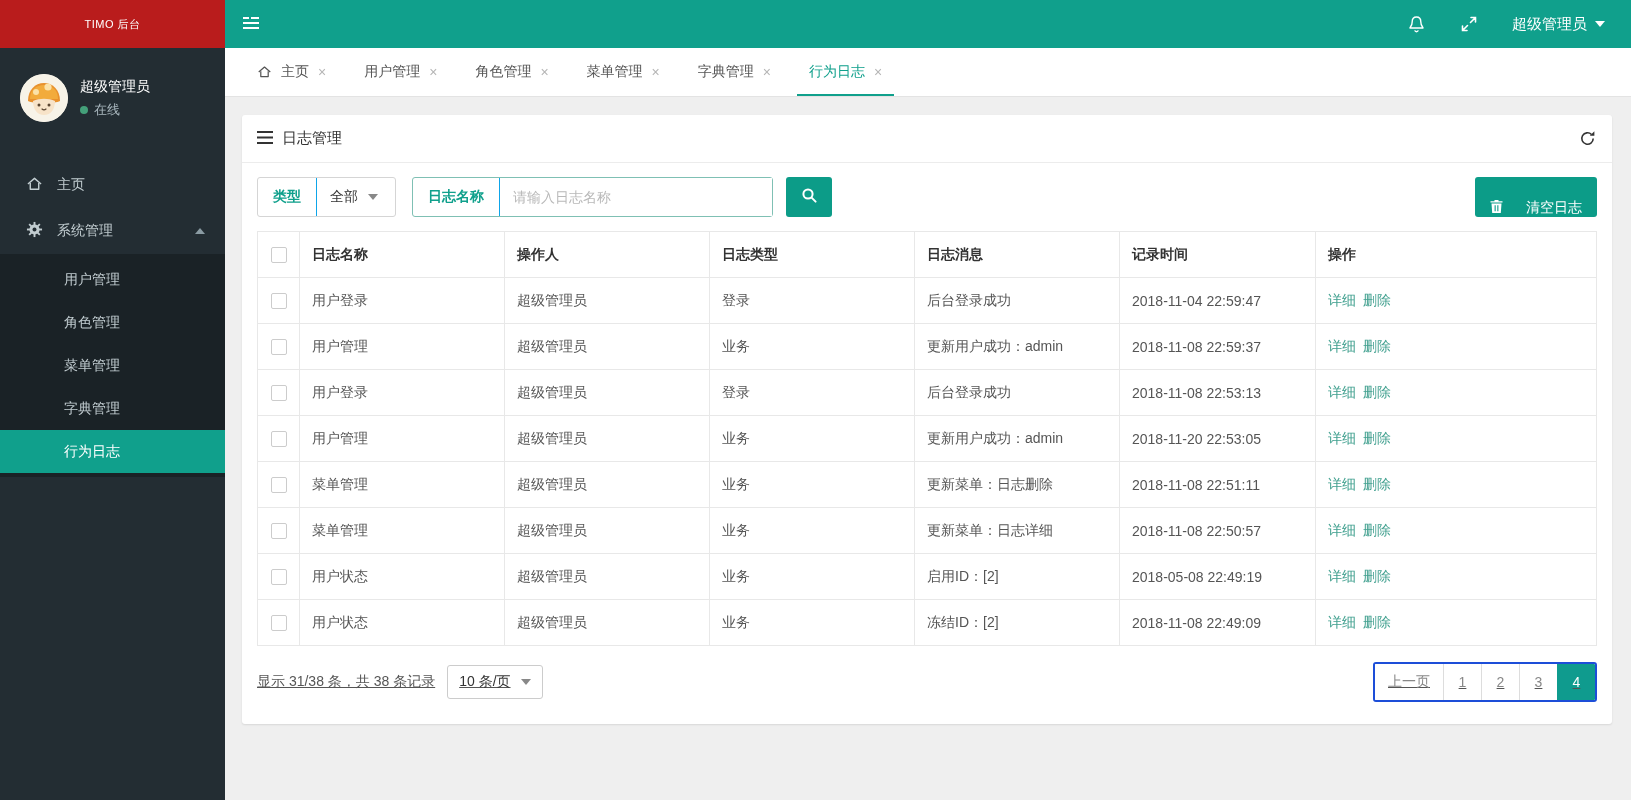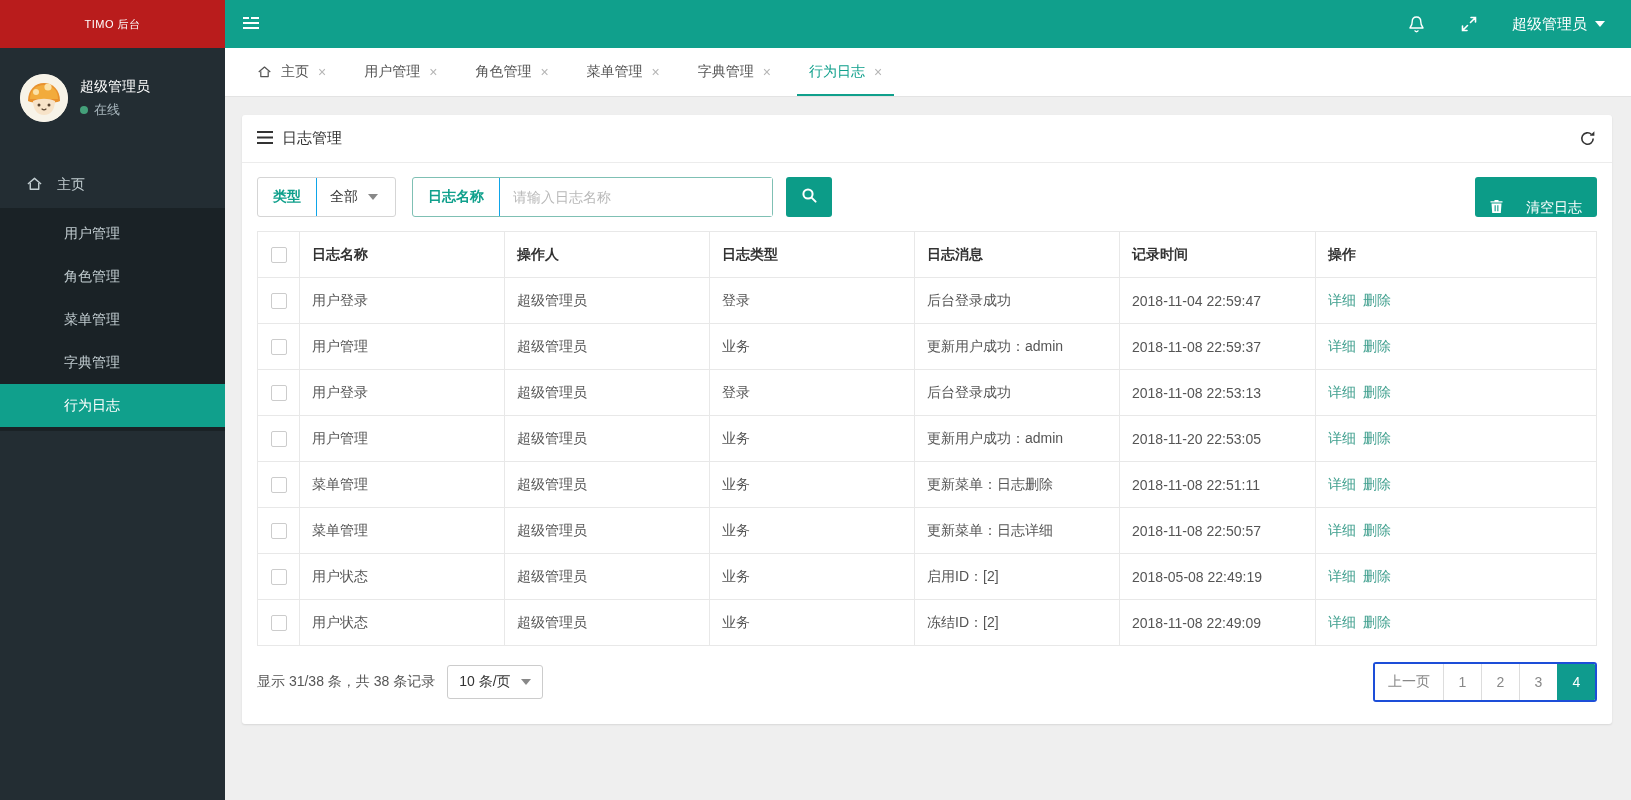--- a/index.html
+++ b/index.html
@@ -59,21 +59,21 @@
   .clear-btn { margin-left:auto; height:40px; padding:0 15px; background:#0c9c88; border:none; border-radius:3px; color:#fff; cursor:pointer; display:flex; align-items:flex-end; gap:23px; font-size:14px; font-family:Liberation Sans, sans-serif; }
 
   .log-table { width:calc(100% - 30px); margin:0 15px; border-collapse:collapse; table-layout:fixed; }
   .log-table th, .log-table td { border:1px solid #e8e8e8; padding:0 12px; height:46px; text-align:left; font-size:14px; overflow:hidden; white-space:nowrap; }
   .log-table th { color:#333; font-weight:bold; }
   .log-table td { color:#555; }
   .cb-cell { text-align:center !important; padding:0 !important; }
   .cb { width:16px; height:16px; border:1px solid #ccc; border-radius:2px; background:#fff; display:inline-block; vertical-align:middle; cursor:pointer; }
   .op-link { color:#41a08f; cursor:pointer; margin-right:7px; }
 
-  .card-footer { display:flex; align-items:center; padding:16px 15px 22px 15px; color:#555; }
+  .card-footer { display:flex; align-items:center; padding:16px 15px 22px 15px; color:#555;text-decoration:underline; }
   .page-size { display:inline-flex; align-items:center; gap:10px; border:1px solid #ccc; border-radius:3px; padding:0 11px; height:34px; margin-left:12px; cursor:pointer; color:#333; }
   .page-size .caret-down { color:#888; }
   .pagination { margin-left:auto; display:inline-flex; border:2px solid #1d4ed8; border-radius:3px; overflow:hidden; }
   .page-cell { min-width:38px; height:36px; display:flex; align-items:center; justify-content:center; padding:0 13px; color:#888; cursor:pointer; border-left:1px solid #ddd; background:#fff; }
   .page-cell:first-child { border-left:none; }
   .page-cell.active { background:#0f9b8e; color:#fff; border-left-color:#0f9b8e; }
 </style>
 </head>
 <body>
 
@@ -137,20 +137,36 @@
     <div class="menu-item">
       <span>
         <svg width="17" height="16" viewBox="0 0 18 17" fill="none" stroke="currentColor" stroke-width="1.5" stroke-linejoin="round">
             <path d="M2 8.5 9 2.5l7 6"></path>
             <path d="M4.5 7.5v6.5h9V7.5"></path>
           </svg>
       </span>
       <span>主页</span>
     </div>
 
+    <div class="menu-item">
+      <span>
+        <svg width="17" height="17" viewBox="0 0 18 18">
+          <g fill="currentColor">
+            <rect x="8" y="1" width="2" height="16"></rect>
+            <rect x="1" y="8" width="16" height="2"></rect>
+            <rect x="8" y="1" width="2" height="16" transform="rotate(45 9 9)"></rect>
+            <rect x="8" y="1" width="2" height="16" transform="rotate(-45 9 9)"></rect>
+            <circle cx="9" cy="9" r="5.4"></circle>
+          </g>
+          <circle cx="9" cy="9" r="2.1" fill="#232d33"></circle>
+        </svg>
+      </span>
+      <span>系统管理</span>
+      <span class="mi-caret caret-up"></span>
+    </div>
 
     <div class="submenu">
       <div class="submenu-item">用户管理</div>
       <div class="submenu-item">角色管理</div>
       <div class="submenu-item">菜单管理</div>
       <div class="submenu-item">字典管理</div>
       <div class="submenu-item active">行为日志</div>
     </div>
 
   </div>

